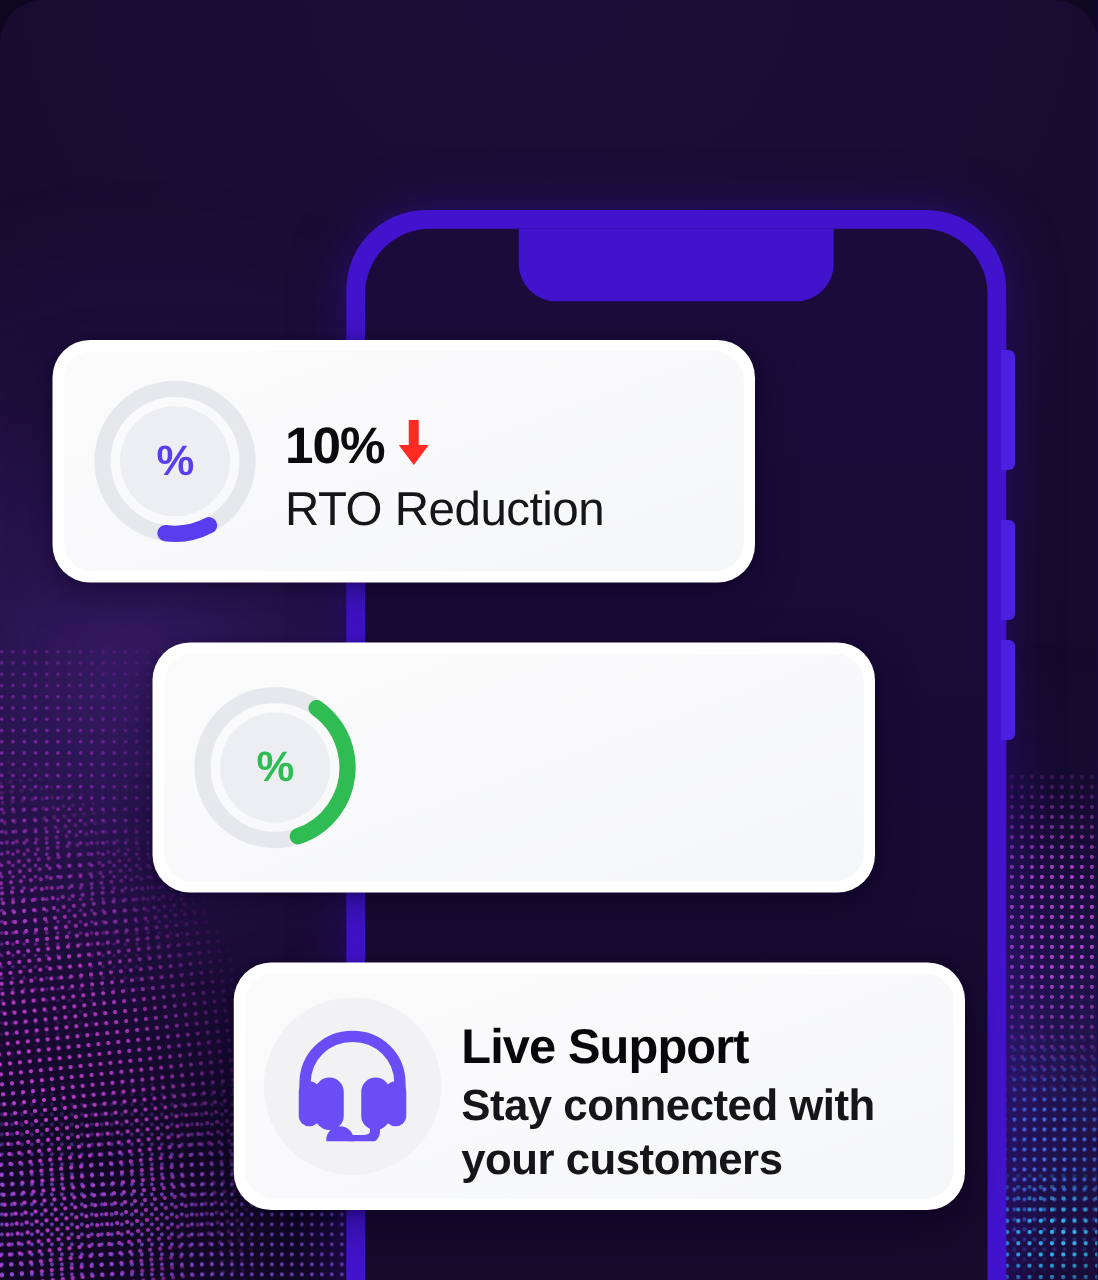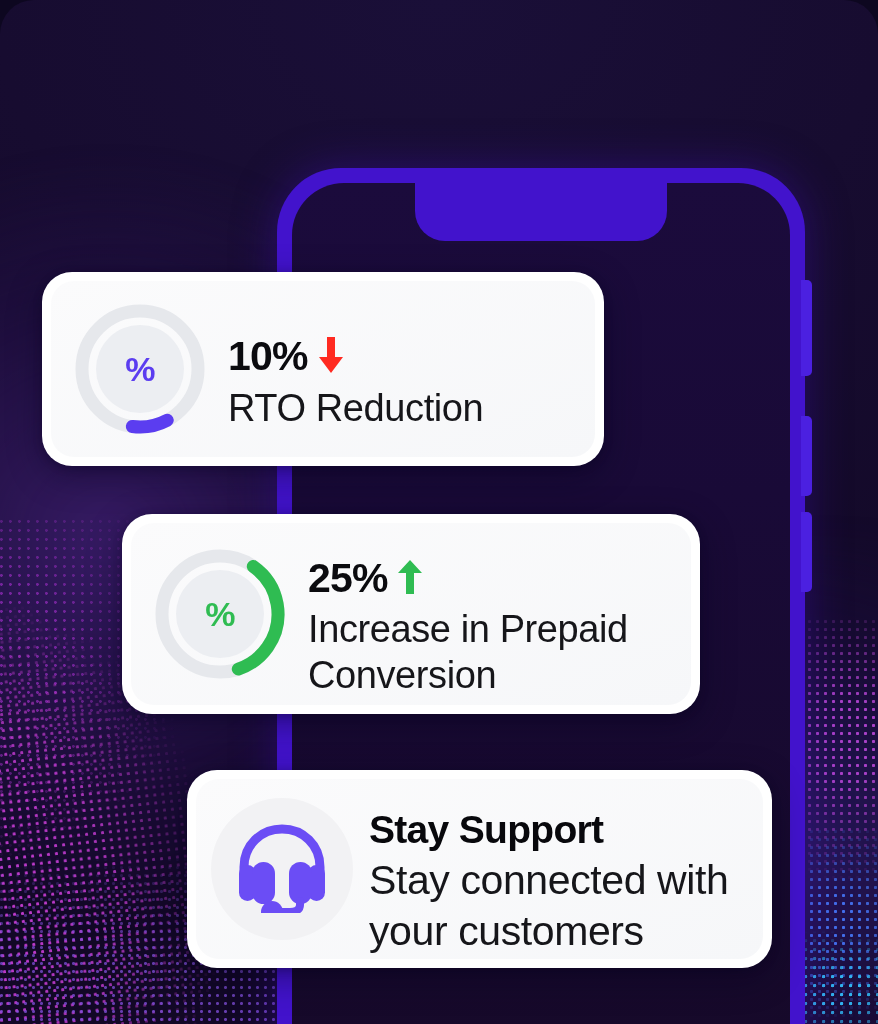--- a/index.html
+++ b/index.html
@@ -263,22 +263,22 @@
     justify-content: center;
   }
   .support-title {
     font-size: 39px;
     font-weight: 700;
     color: #08080c;
     letter-spacing: -0.7px;
     line-height: 1.08;
   }
   .support-sub {
-    font-size: 41px;
-    font-weight: 400;
+    font-size: 35px;
+    font-weight: 700;
     color: #16161a;
     letter-spacing: -0.4px;
     line-height: 1.24;
     margin-top: 4px;
     white-space: pre-line;
   }
 </style>
 </head>
 <body>
 
@@ -326,49 +326,37 @@
   </div>
 
   <div class="card" id="card-prepaid">
     <div class="gauge">
       <svg viewBox="0 0 144 144" aria-hidden="true">
         <circle cx="72" cy="72" r="58" fill="none" stroke="#e6e8ec" stroke-width="13"></circle>
         <circle cx="72" cy="72" r="44" fill="#eceef2"></circle>
         <circle cx="72" cy="72" r="58" fill="none" stroke="#2fbc52" stroke-width="13" stroke-linecap="round" stroke-dasharray="128 237" transform="rotate(-55 72 72)"></circle>
       </svg>
       <div class="gauge-pct green">%</div>
-    </div>
-    <div class="card-text">
-      <div class="stat-row">
-        <span class="stat-value">25%</span>
-        <span class="arrow-icon">
-          <svg width="32" height="38" viewBox="0 0 32 38" aria-hidden="true">
-            <path d="M12 36 h8 V15 h8 L16 2 L4 15 h8 z" fill="#2fbc52"></path>
-          </svg>
-        </span>
-      </div>
-      <div class="stat-label">Increase in Prepaid
-Conversion</div>
     </div>
   </div>
 
   <div class="card" id="card-support">
     <div class="support-icon-wrap">
       <span>
         <svg width="94" height="92" viewBox="0 0 94 92" aria-hidden="true">
           <path d="M9 54 V46 C9 24 26 8 47 8 C68 8 85 24 85 46 V54" fill="none" stroke="#6b4df5" stroke-width="9" stroke-linecap="round"></path>
           <rect x="4" y="44" width="17" height="36" rx="8.5" fill="#6b4df5"></rect>
           <rect x="73" y="44" width="17" height="36" rx="8.5" fill="#6b4df5"></rect>
           <rect x="17" y="41" width="23" height="42" rx="11.5" fill="#6b4df5"></rect>
           <rect x="54" y="41" width="23" height="42" rx="11.5" fill="#6b4df5"></rect>
           <path d="M65 80 V84 C65 89 60 91 55 91 H47" fill="none" stroke="#6b4df5" stroke-width="8" stroke-linecap="round"></path>
           <circle cx="37" cy="91" r="11" fill="#6b4df5"></circle>
         </svg>
       </span>
     </div>
     <div class="card-text">
-      <div class="support-title">Stay Support</div>
+      <div class="support-title">Live Support</div>
       <div class="support-sub">Stay connected with
 your customers</div>
     </div>
   </div>
 
 </div>
 
 </body></html>

